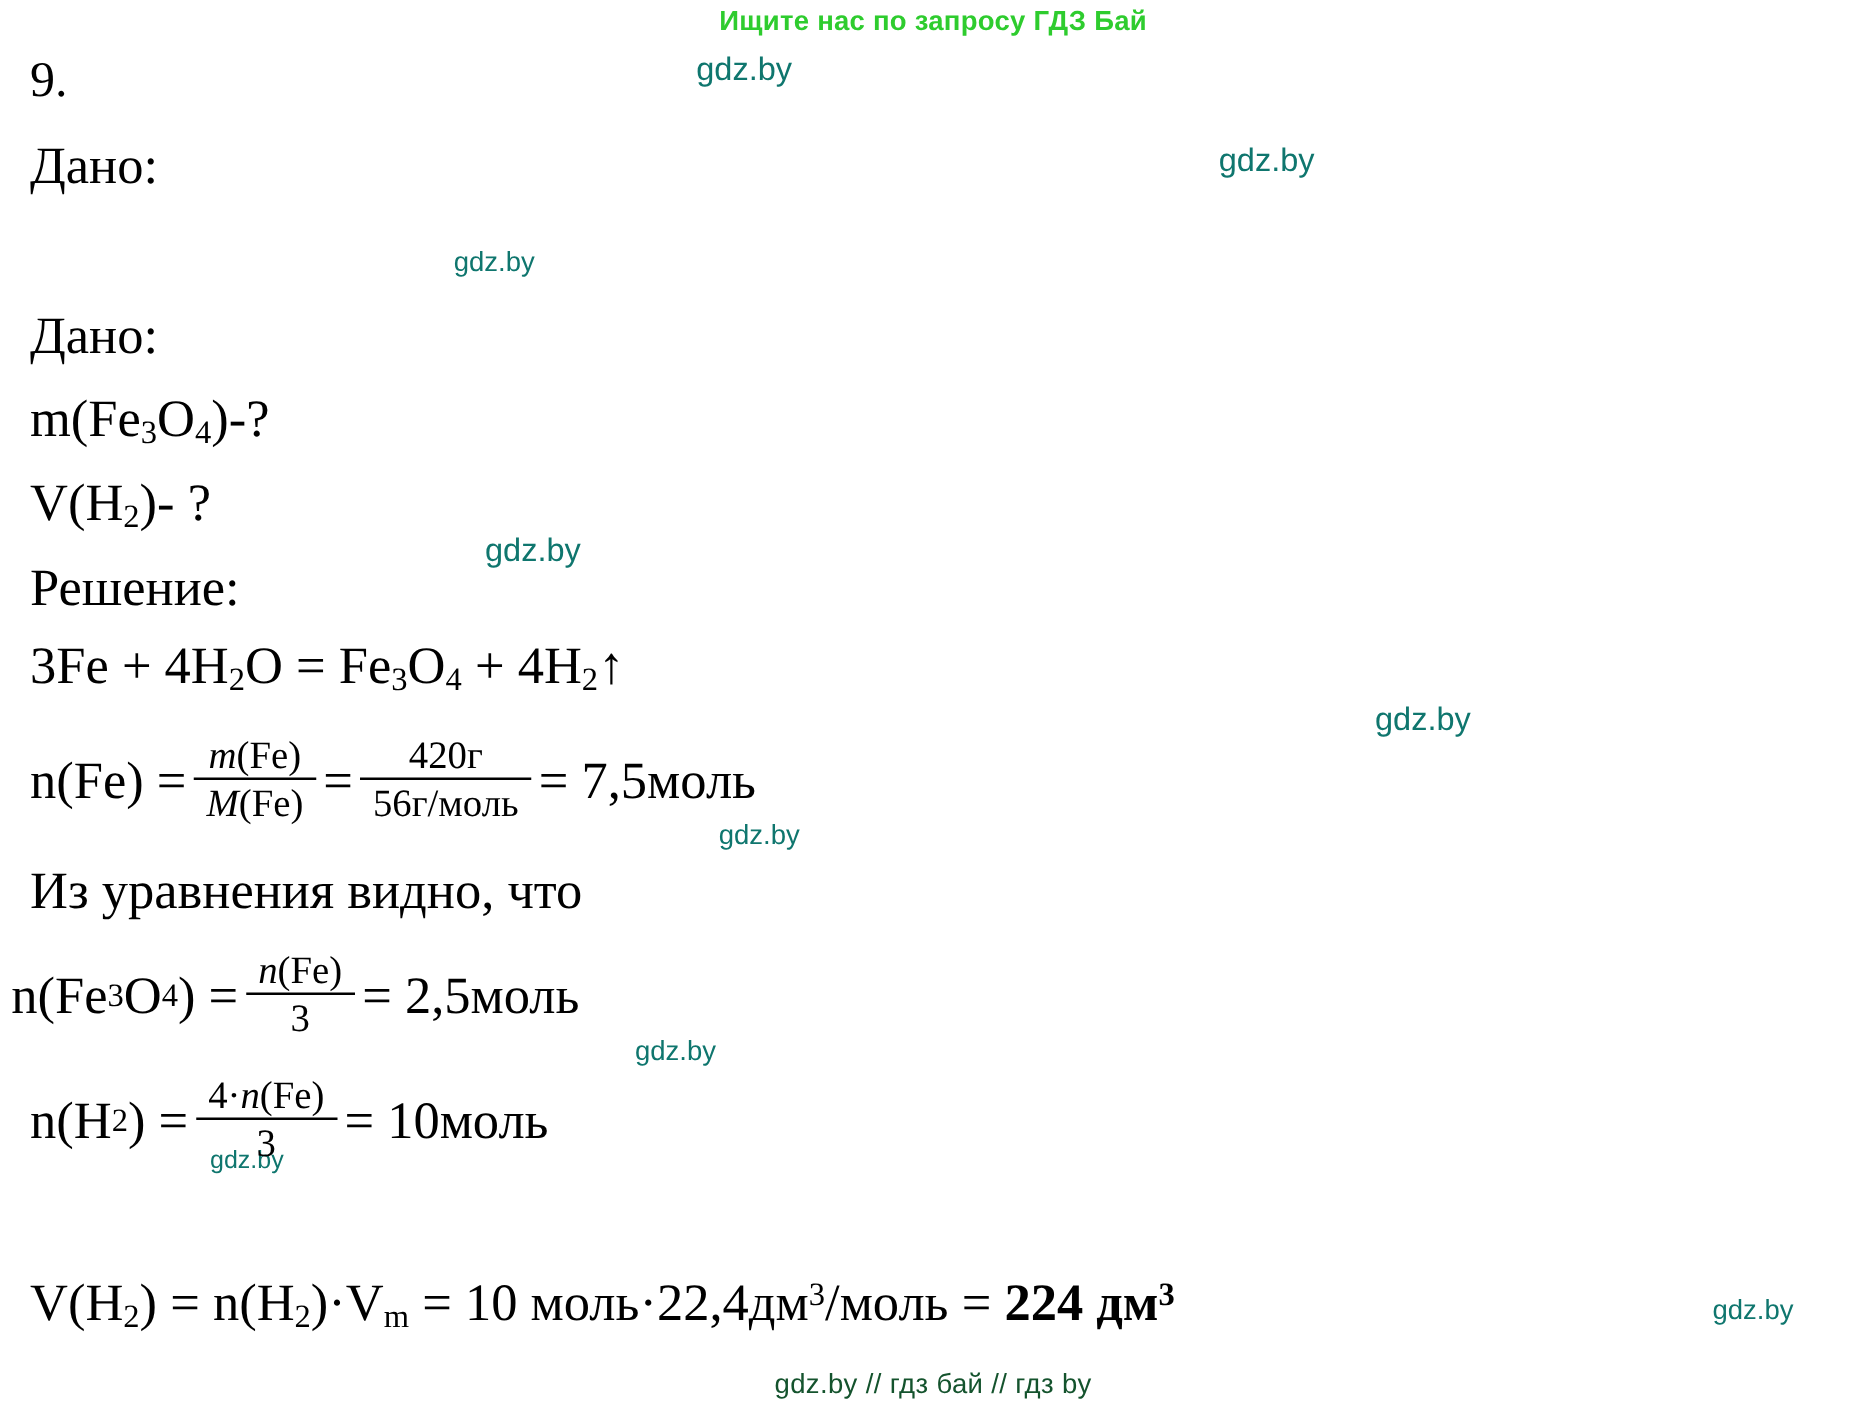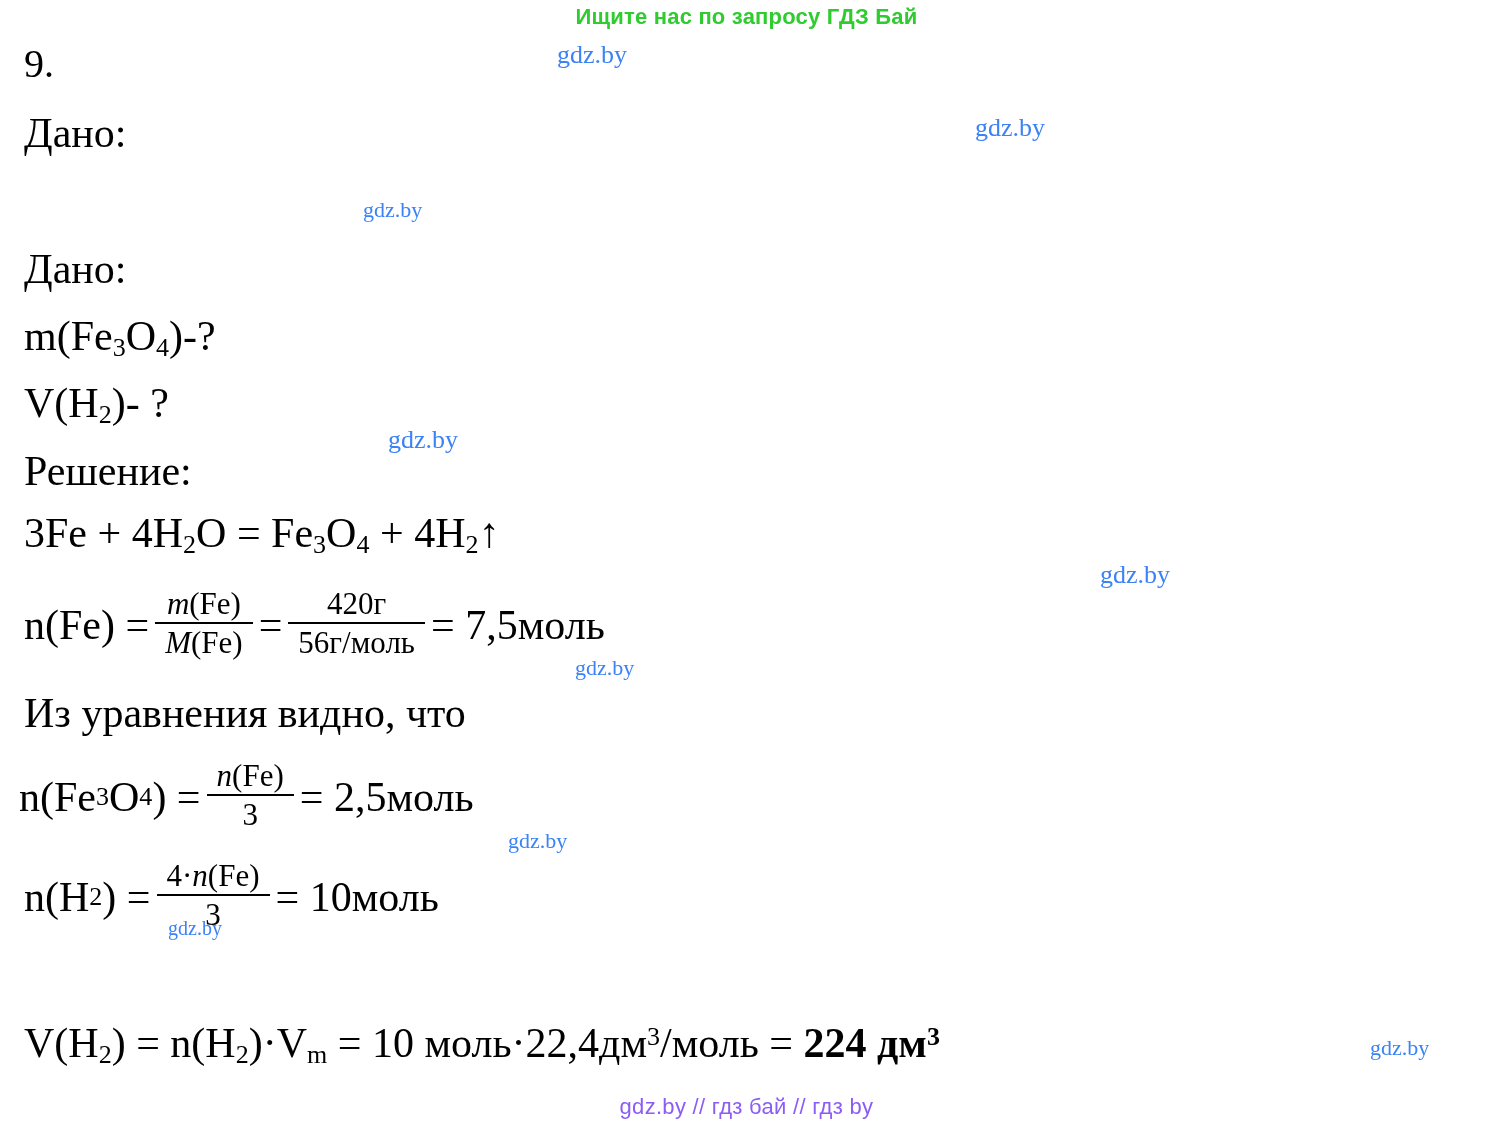--- a/index.html
+++ b/index.html
@@ -32,39 +32,39 @@
     font-family: "Liberation Sans", sans-serif;
     font-size: 22px;
     font-weight: bold;
     color: #2ecc2e;
     letter-spacing: 0.2px;
   }
 
   
   .wm {
     position: absolute;
-    font-family: Liberation Serif, serif;
-    color: #3b82f6;
+    font-family: Liberation Sans, sans-serif;
+    color: #0f766e;
     font-size: 26px;
     white-space: nowrap;
     pointer-events: none;
   }
   .wm.small { font-size: 22px; }
   .wm.tiny  { font-size: 20px; }
 
   
   .footer {
     position: absolute;
     bottom: 12px;
     left: 0;
     width: 1493px;
     text-align: center;
     font-family: "Liberation Sans", sans-serif;
     font-size: 22px;
-    color: #8b5cf6;
+    color: #14532d;
     letter-spacing: 0.3px;
   }
 
   
   .line {
     position: absolute;
     white-space: nowrap;
     font-size: 42px;
     line-height: 1;
   }
@@ -167,21 +167,21 @@
     <span class="frac">
       <span class="top upright">420г</span>
       <span class="bar"></span>
       <span class="bot upright">56г/моль</span>
     </span>
     <span>= 7,5моль</span>
   </div>
 
   <div class="line" style="left:24px; top:692px;">Из уравнения видно, что</div>
 
-  <div class="line inline-row" style="left:19px; top:762px;">
+  <div class="line inline-row" style="left:9px; top:762px;">
     <span>n(Fe</span>
       <sub>3</sub>
       <span>O</span>
       <sub>4</sub>
       <span>) =</span>
     <span class="frac">
       <span class="top"><i>n</i><span class="rm">(Fe)</span></span>
       <span class="bar"></span>
       <span class="bot upright">3</span>
     </span>

